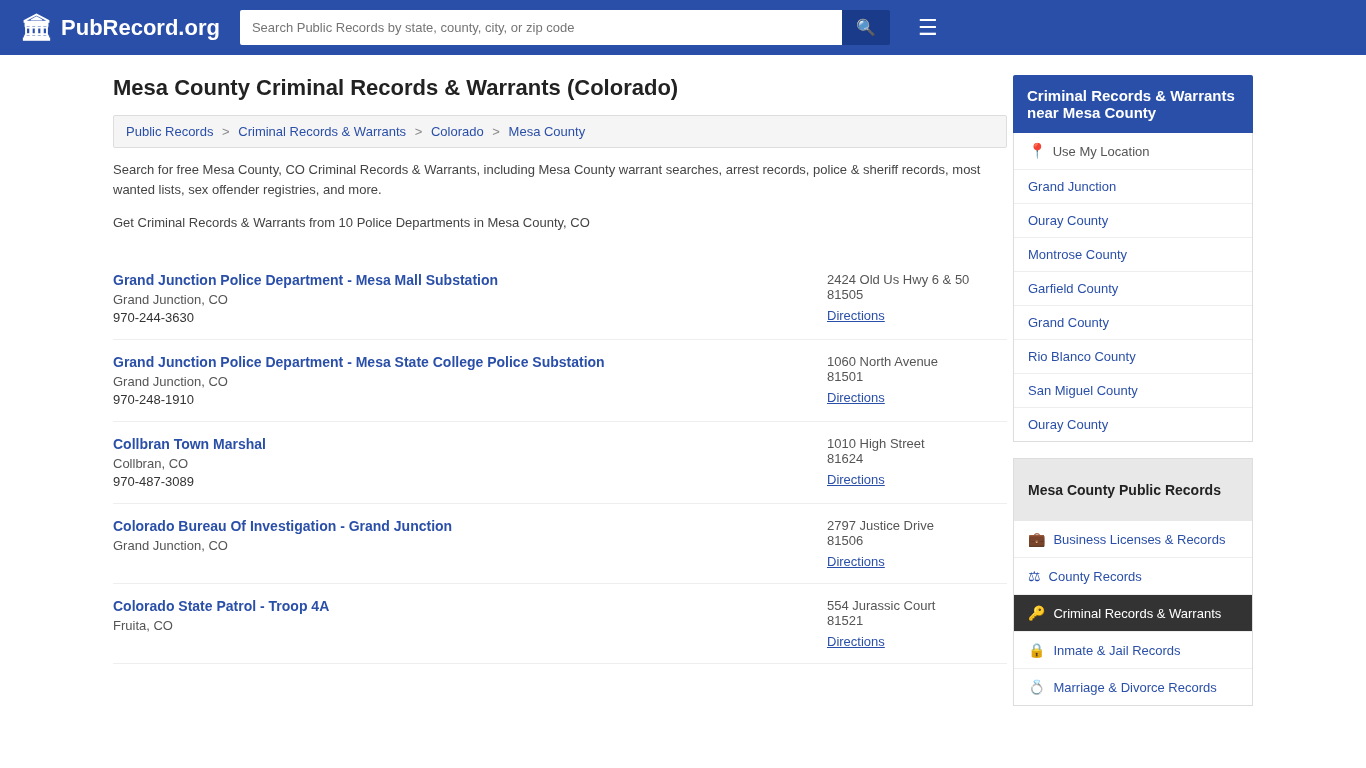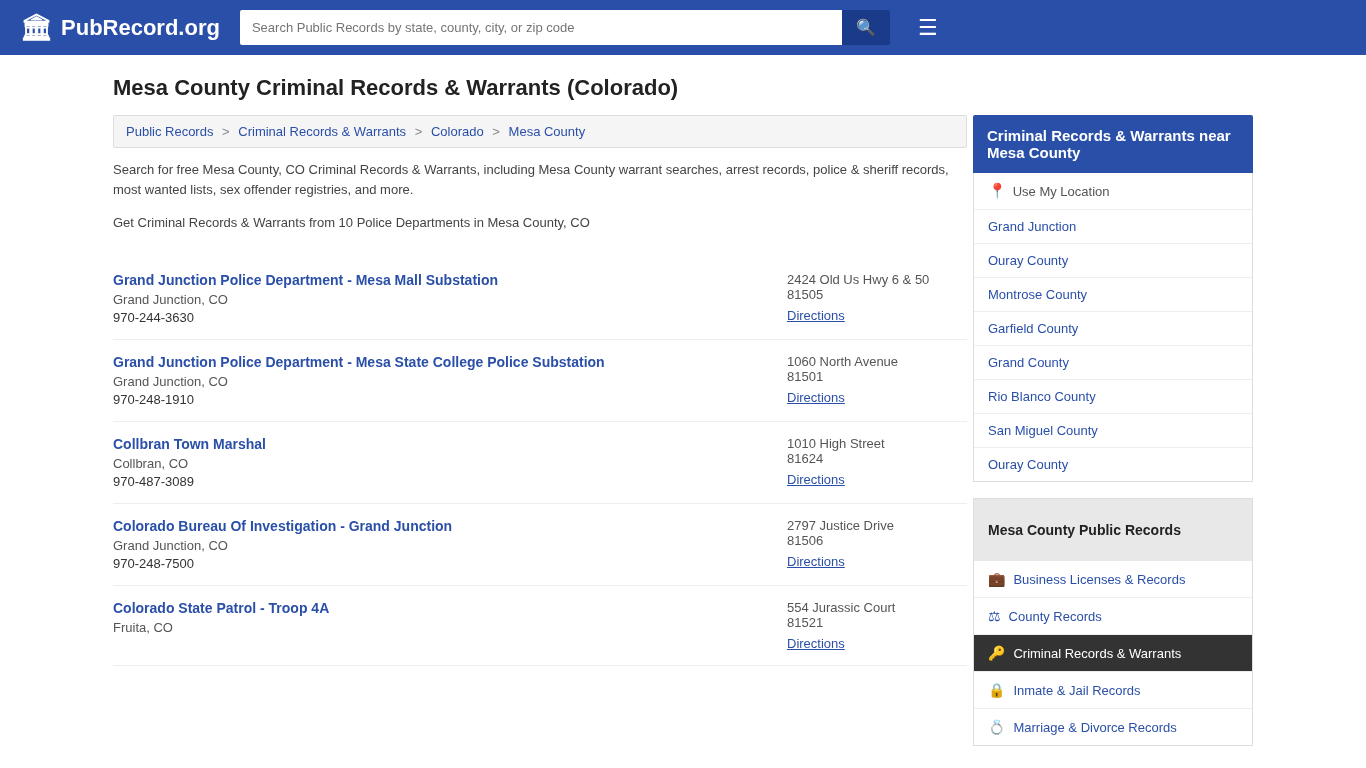--- a/index.html
+++ b/index.html
@@ -147,23 +147,22 @@
     }
     .directions-link {
       color: #2a4fa8;
       text-decoration: underline;
       cursor: pointer;
       font-size: 13px;
     }
 
     
     .sidebar {
-      width: 280px;
+      width: 240px;
       flex-shrink: 0;
-      margin-top: 40px;
     }
     .sidebar-section-title {
       background: #2a4fa8;
       color: #fff;
       padding: 12px 14px;
       font-size: 15px;
       font-weight: bold;
       border-radius: 2px 2px 0 0;
       margin-bottom: 0;
     }
@@ -303,21 +302,20 @@
     <div class="record-address">
       <div>1010 High Street</div>
       <div class="zip">81624</div>
       <a class="directions-link" href="#">Directions</a>
     </div>
   </div>
         <div class="record-entry">
     <div class="record-info">
       <div class="record-name">Colorado Bureau Of Investigation - Grand Junction</div>
       <div class="record-city">Grand Junction, CO</div>
-      <div class="record-phone">970-248-7500</div>
     </div>
     <div class="record-address">
       <div>2797 Justice Drive</div>
       <div class="zip">81506</div>
       <a class="directions-link" href="#">Directions</a>
     </div>
   </div>
         <div class="record-entry">
     <div class="record-info">
       <div class="record-name">Colorado State Patrol - Troop 4A</div>

